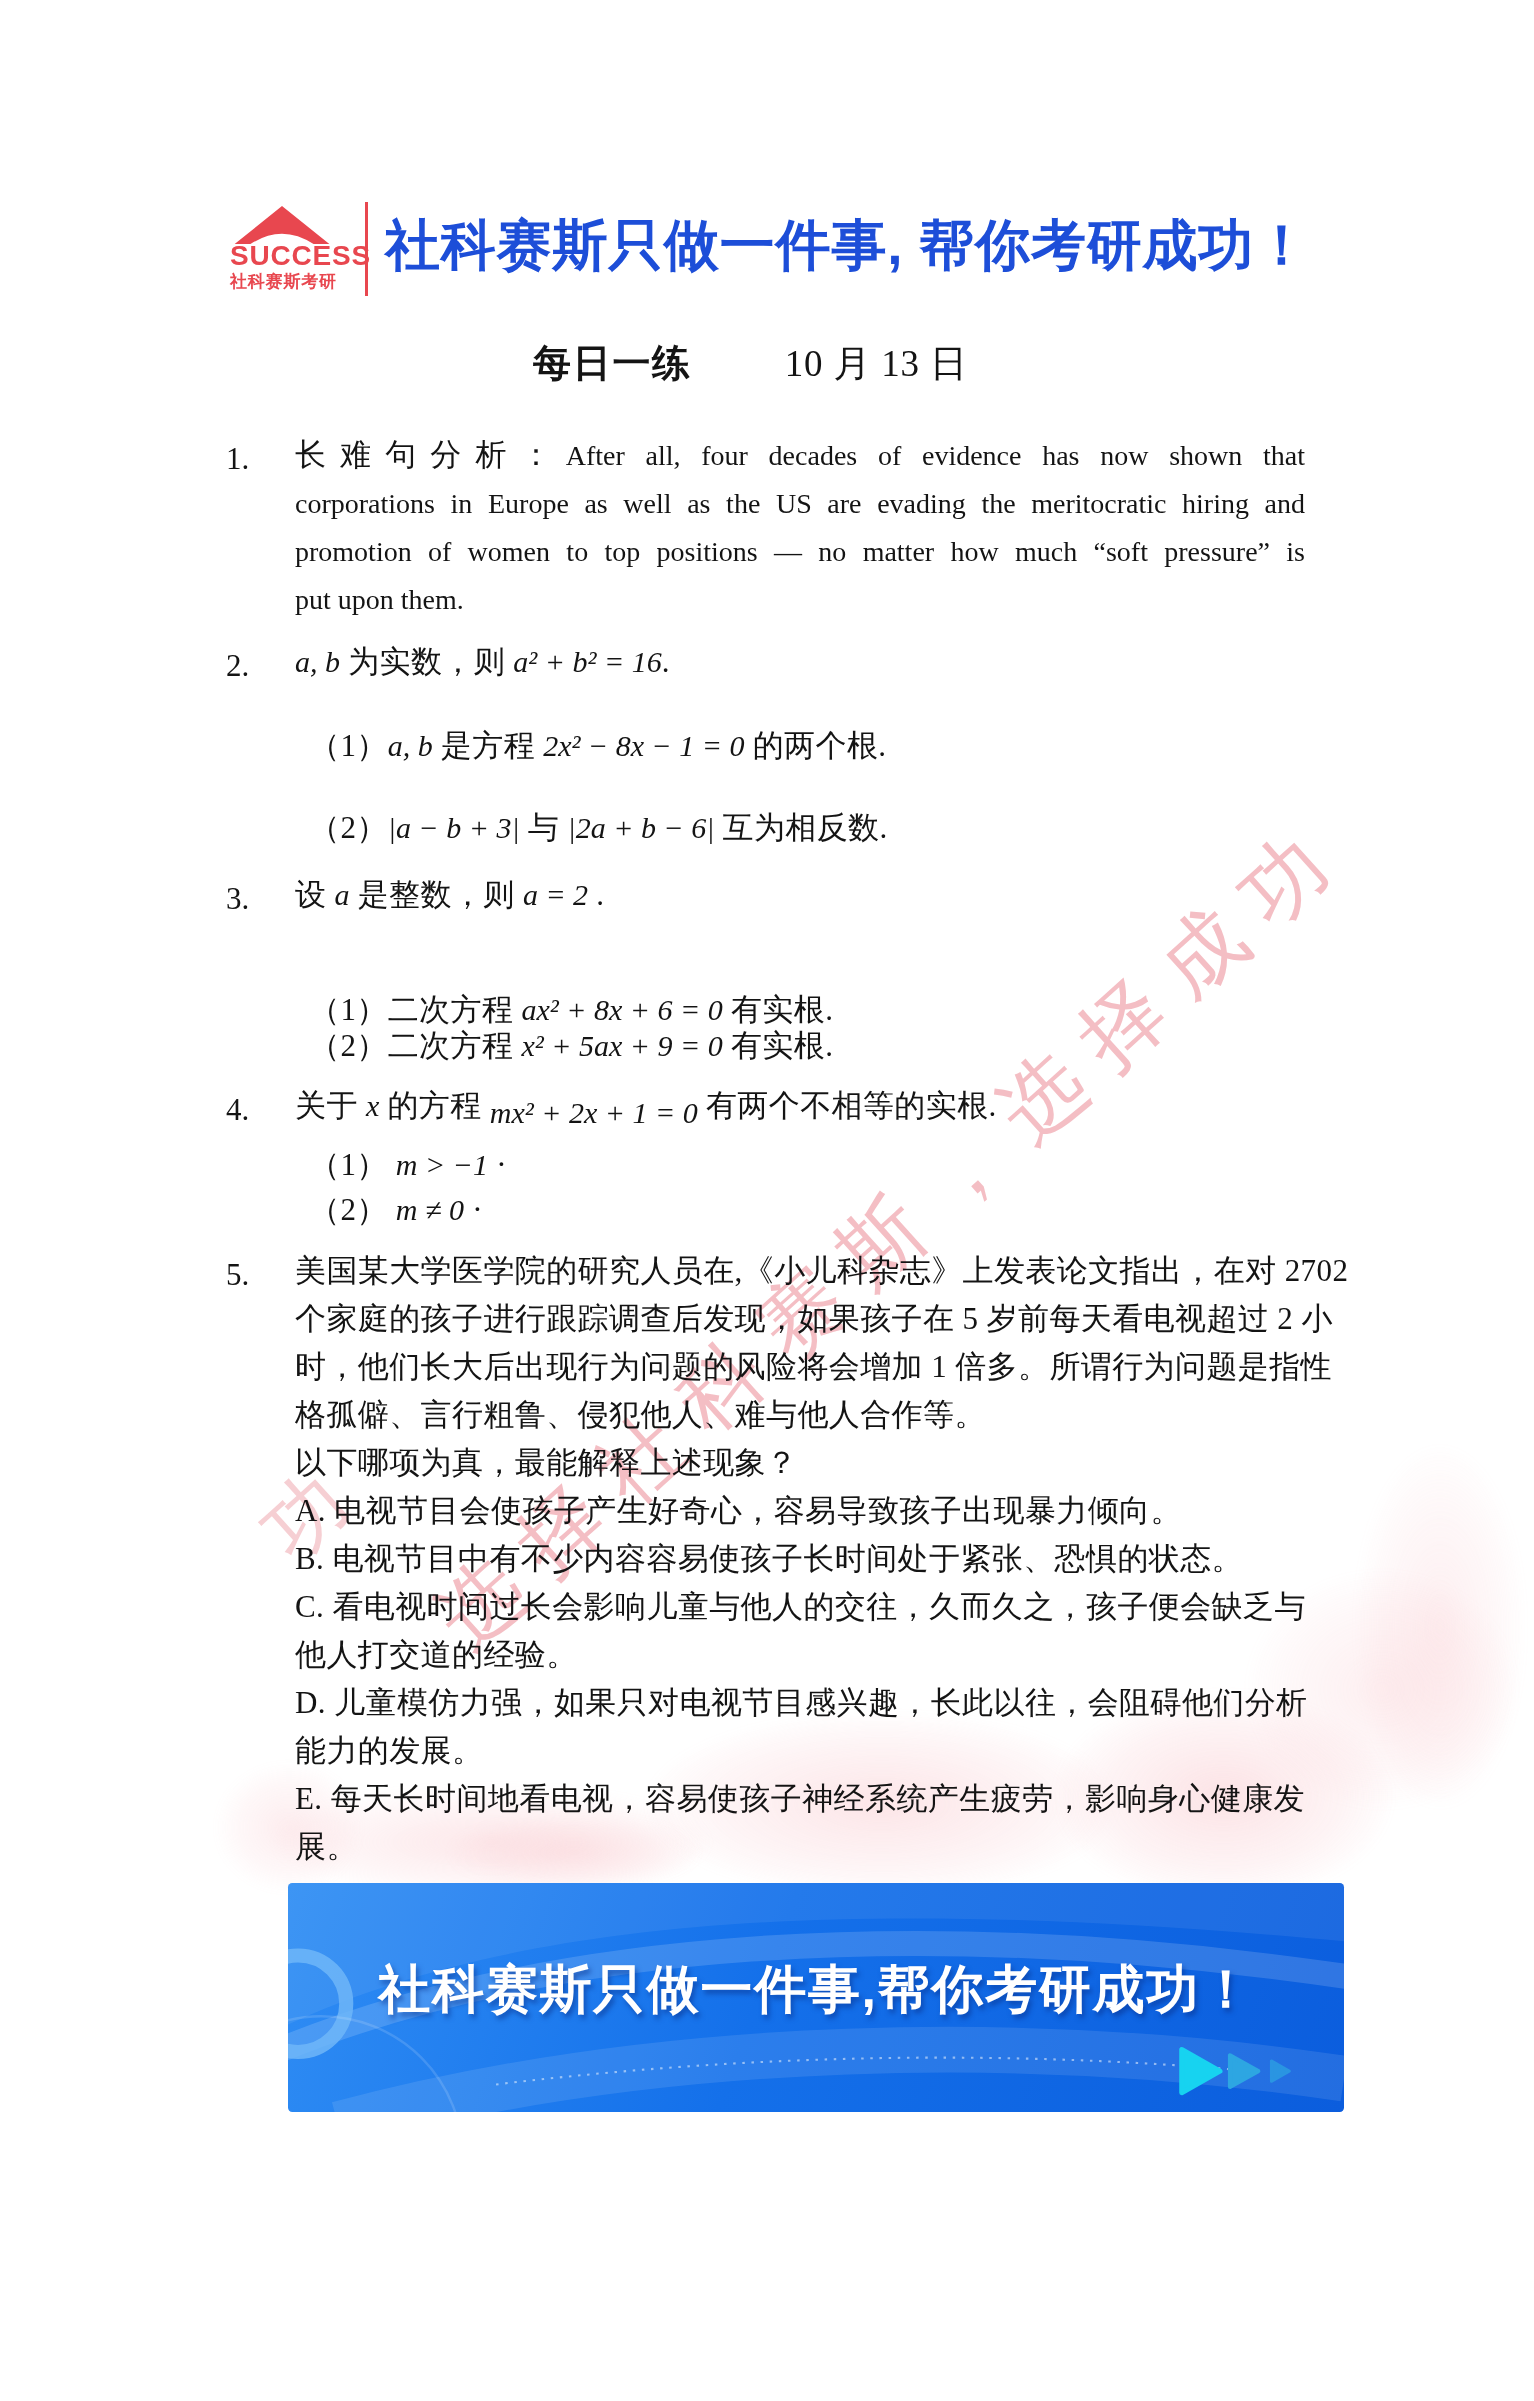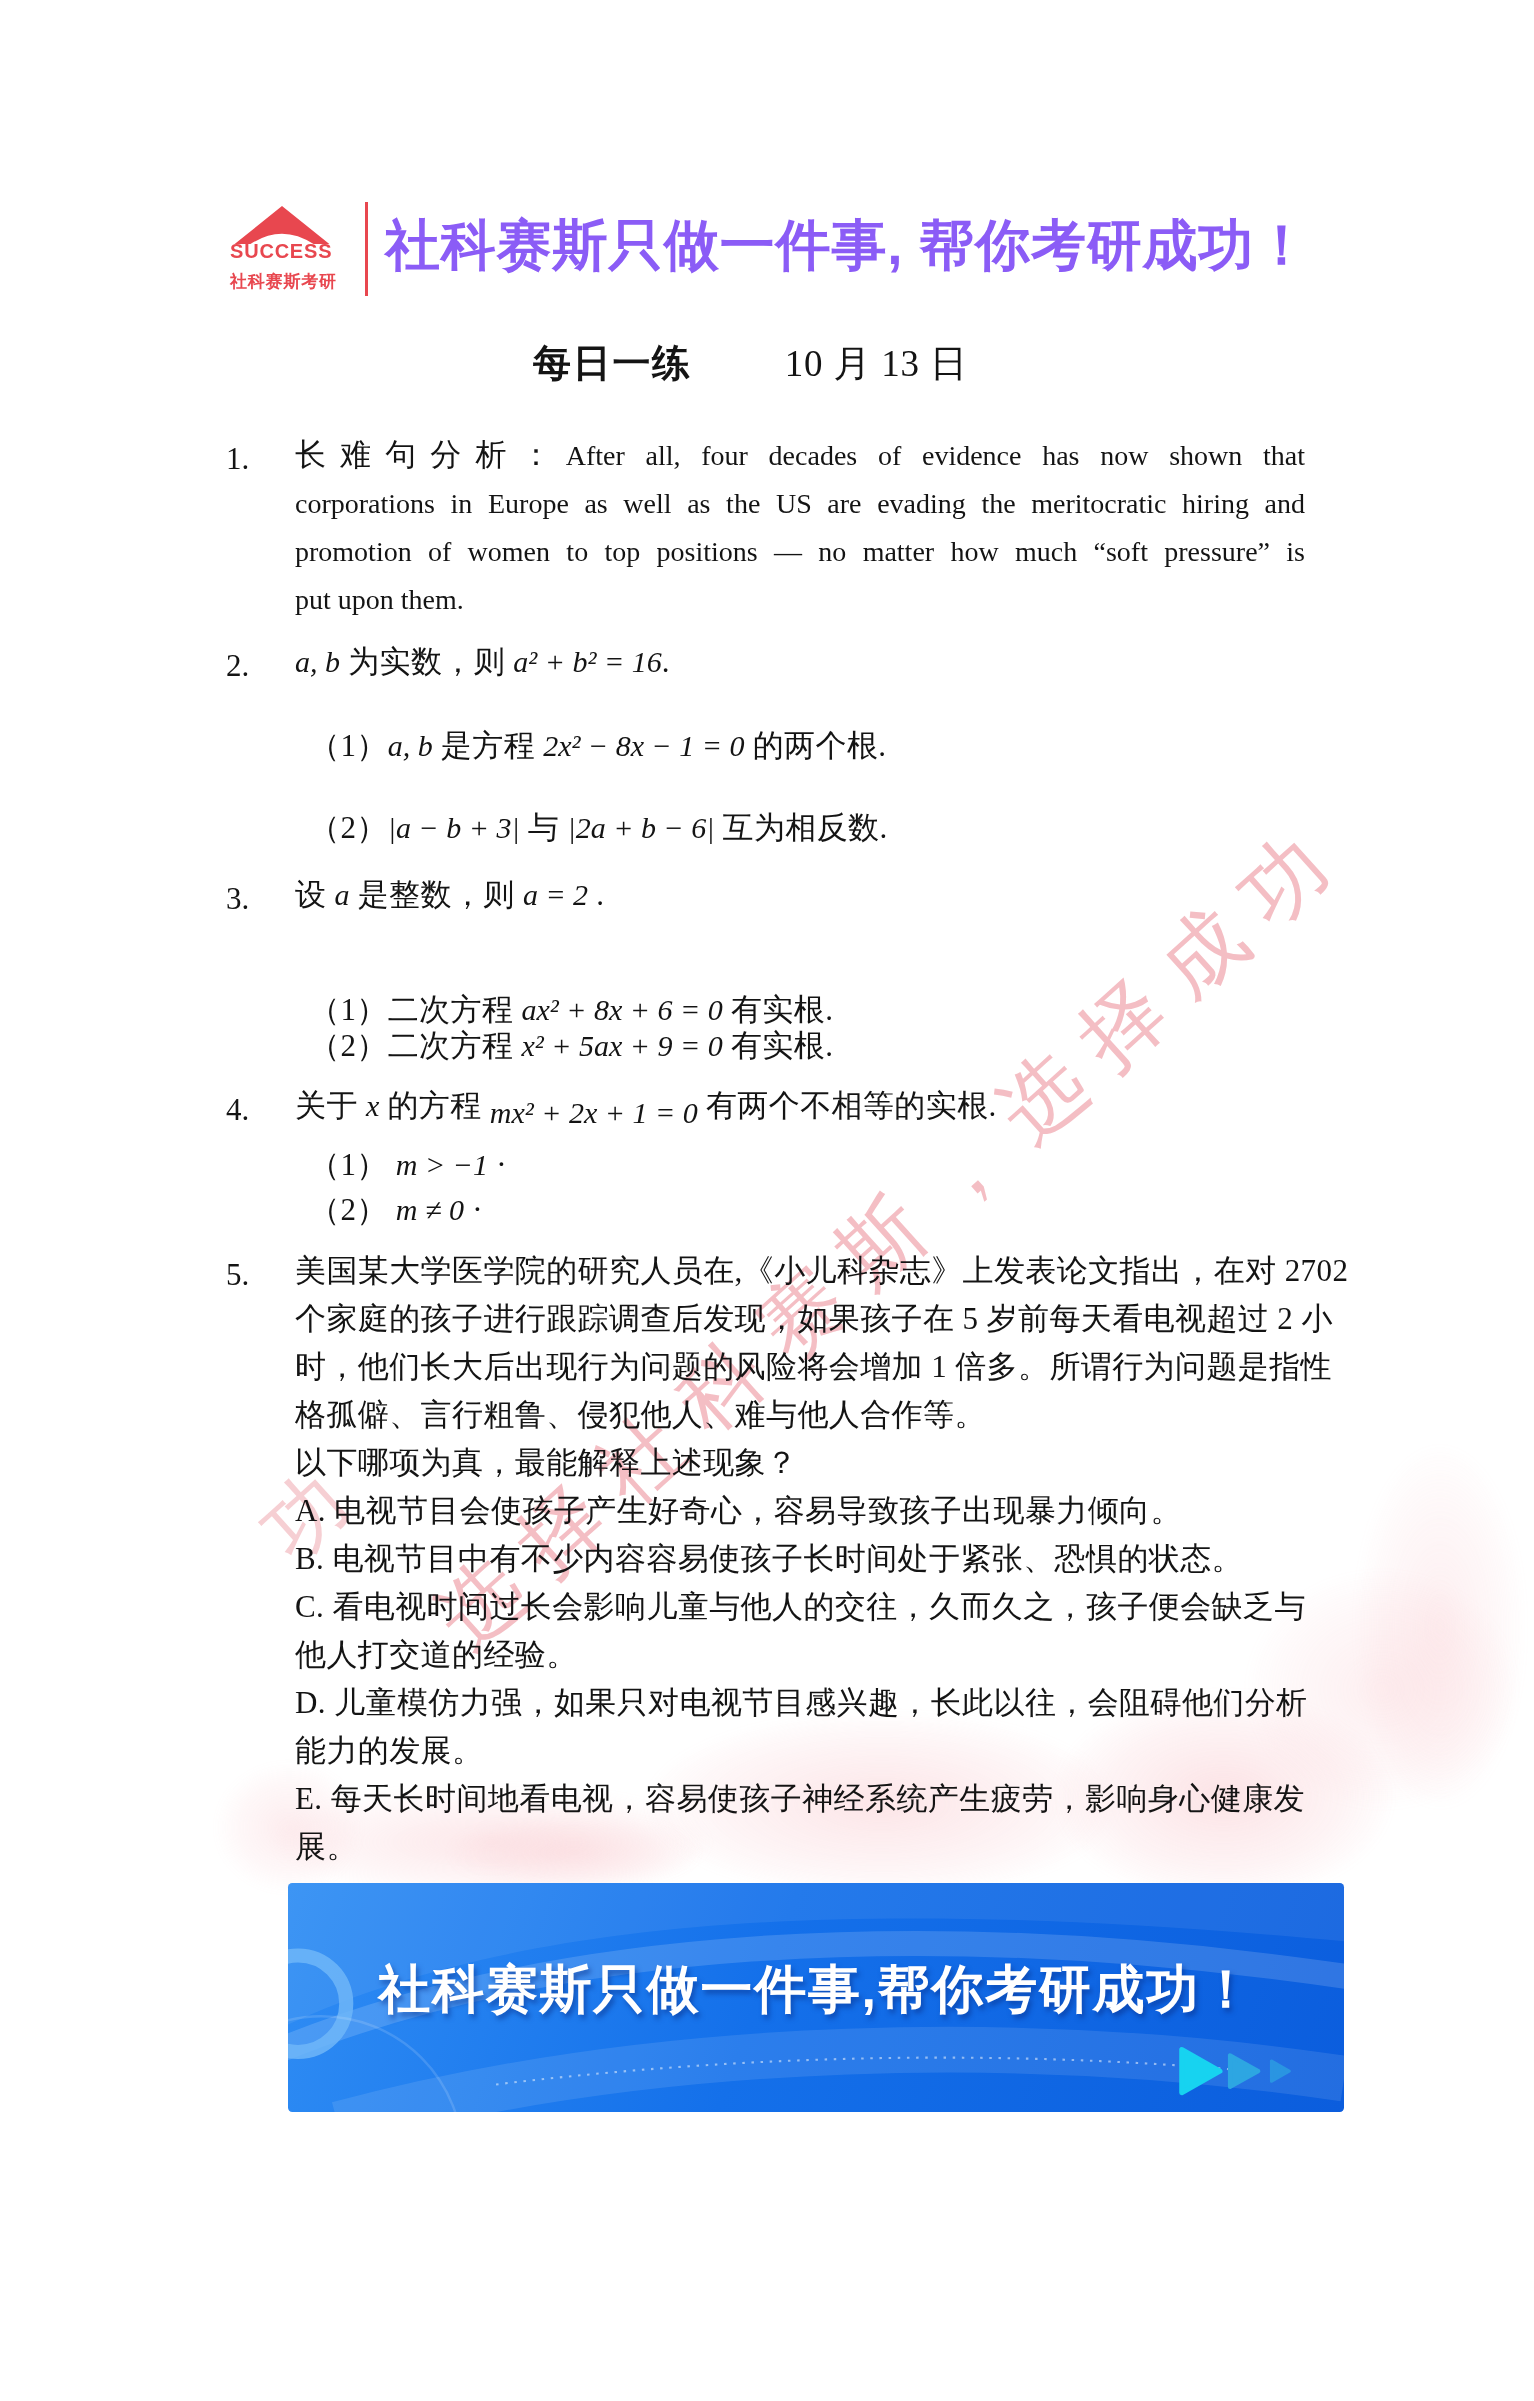--- a/index.html
+++ b/index.html
@@ -14,26 +14,26 @@
   
   .watermark{position:absolute;left:479px;top:1577px;line-height:87px;font-size:83px;
              letter-spacing:25px;color:rgba(233,126,138,.5);white-space:nowrap;
              transform:rotate(-42deg);transform-origin:0 100%;font-weight:400;pointer-events:none;}
   .watermark-frag{position:absolute;left:265px;top:1463px;font-size:80px;color:rgba(234,140,150,.42);
              transform:rotate(-42deg);pointer-events:none;}
 
   
   .logo-roof{position:absolute;left:233px;top:205px;}
   .logo-brand{position:absolute;left:230px;top:240px;font-family:"Liberation Sans",sans-serif;
-              font-weight:800;font-size:20px;letter-spacing:0.8px;color:#e8474f;}
+              font-weight:800;font-size:28px;letter-spacing:0.8px;color:#e8474f;}
   .logo-sub{position:absolute;left:230px;top:270px;font-family:"Liberation Sans",sans-serif;
             font-weight:700;font-size:17px;letter-spacing:0.8px;color:#e8474f;}
   .logo-divider{position:absolute;left:365px;top:202px;width:3.3px;height:94px;background:#e8474f;}
   .slogan{position:absolute;left:385px;top:208px;font-family:"Liberation Sans",sans-serif;
-          font-weight:900;font-size:55px;letter-spacing:0.8px;color:#8b5cf6;line-height:75px;white-space:nowrap;}
+          font-weight:900;font-size:55px;letter-spacing:0.8px;color:#1d4ed8;line-height:75px;white-space:nowrap;}
 
   
   .titlebar{position:absolute;left:533px;top:338px;font-size:38px;font-weight:bold;
             line-height:50px;letter-spacing:1.7px;white-space:nowrap;}
   .titlebar .date{font-weight:normal;font-size:37px;margin-left:93px;letter-spacing:0.8px;}
 
   
   .blk{position:absolute;left:226px;width:1079px;}
   .num{position:absolute;left:0;top:0;font-size:31px;line-height:48px;}
   .lines{margin-left:69px;}

